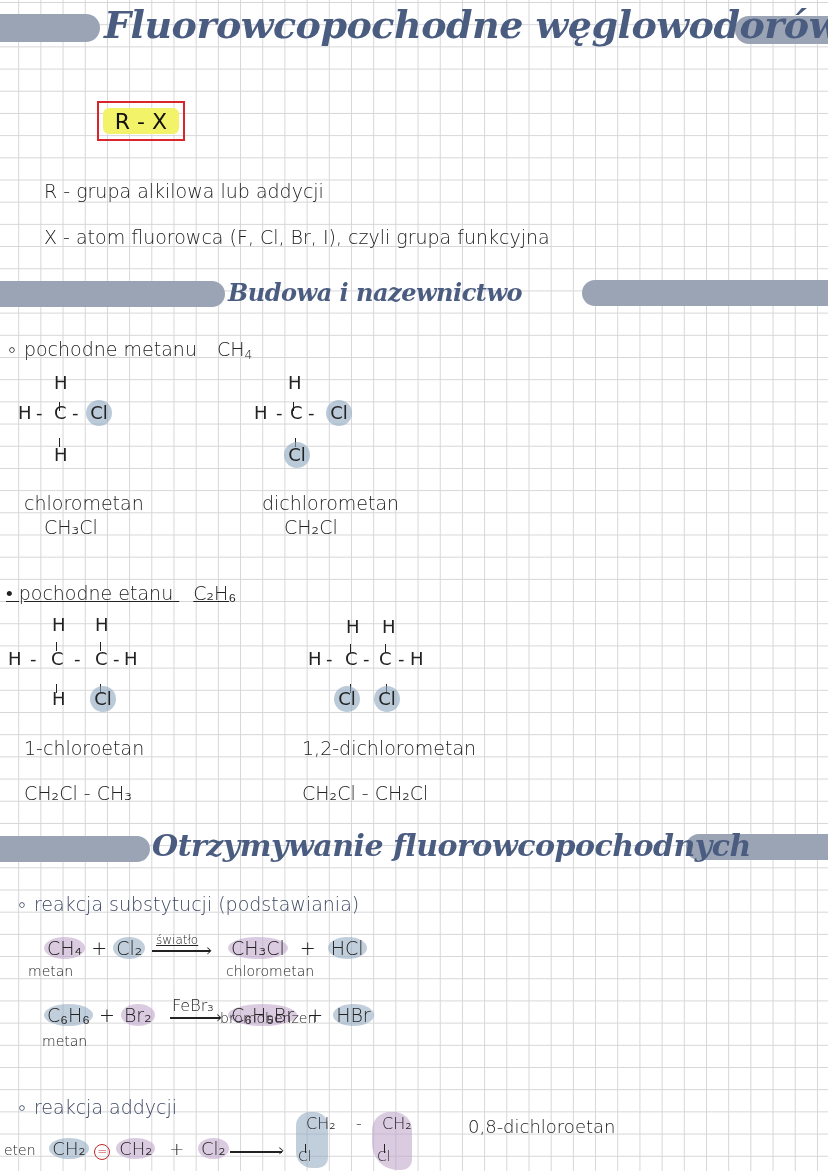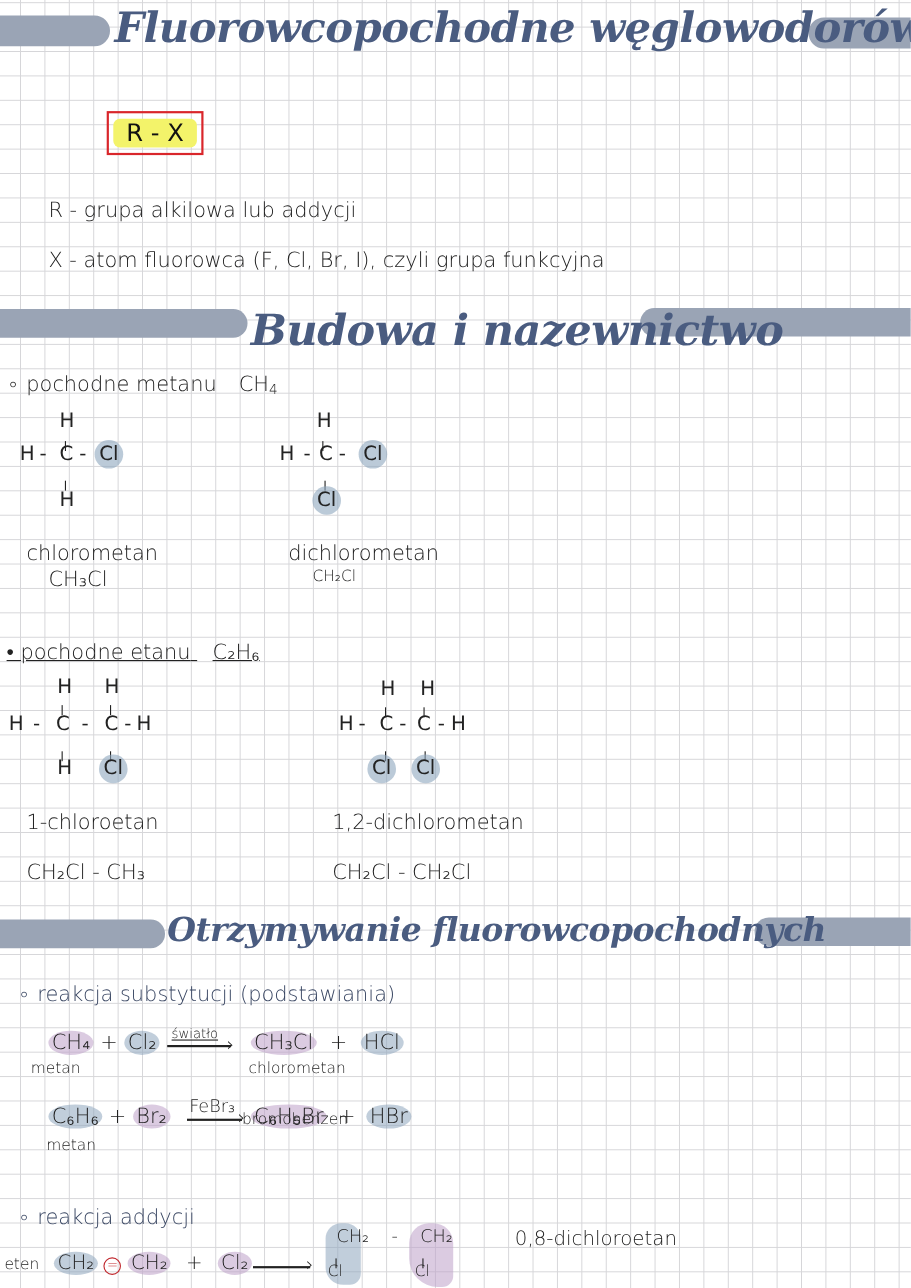--- a/index.html
+++ b/index.html
@@ -51,21 +51,21 @@
 
 <div class="rx-box">
   <div class="rx-inner">R - X</div>
 </div>
 
 <div class="abs hand" style="left:44px; top:180px; font-size:19px;">R - grupa alkilowa lub addycji</div>
 <div class="abs hand" style="left:44px; top:226px; font-size:19px;">X - atom fluorowca (F, Cl, Br, I), czyli grupa funkcyjna</div>
 
 <div class="bar left" style="left:0; top:281px; width:225px; height:26px;"></div>
 <div class="bar right" style="left:582px; top:280px; width:246px; height:26px;"></div>
-<div class="abs title" style="left:228px; top:278px; font-size:39px;">Budowa i nazewnictwo</div>
+<div class="abs title" style="left:228px; top:278px; font-size:24px;">Budowa i nazewnictwo</div>
 
 <div class="abs hand" style="left:6px; top:338px; font-size:19px;">
   <span>∘ pochodne metanu</span>
   <span style="margin-left:14px;"><span>CH</span><sub>4</sub></span>
 </div>
 
 <div class="mol" style="left:0; top:370px; width:200px; height:100px;">
   <span style="left:54px; top:2px;">H</span>
   <span style="left:59px; top:24px;"><i class="bond-v"></i></span>
   <span style="left:18px; top:32px;">H</span>
@@ -85,21 +85,21 @@
   <span style="left:50px; top:32px;">C</span>
   <span style="left:68px; top:32px;">-</span>
   <span class="circle" style="left:86px; top:30px;">Cl</span>
   <span style="left:55px; top:60px;"><i class="bond-v"></i></span>
   <span class="circle" style="left:44px; top:72px;">Cl</span>
 </div>
 
 <div class="abs hand" style="left:24px; top:492px; font-size:19px;">chlorometan</div>
 <div class="abs hand" style="left:44px; top:516px; font-size:19px;">CH₃Cl</div>
 <div class="abs hand" style="left:262px; top:492px; font-size:19px;">dichlorometan</div>
-<div class="abs hand" style="left:284px; top:516px; font-size:14px;">CH₂Cl</div>
+<div class="abs hand" style="left:284px; top:516px; font-size:19px;">CH₂Cl</div>
 
 <div class="abs hand" style="left:6px; top:582px; font-size:19px;text-decoration:underline;">
   <span>• pochodne etanu</span>
   <span style="margin-left:14px;">C₂H₆</span>
 </div>
 
 <div class="mol" style="left:0; top:612px; width:200px; height:100px;">
   <span style="left:52px; top:2px;">H</span>
   <span style="left:95px; top:2px;">H</span>
   <span style="left:56px; top:22px;"><i class="bond-v"></i></span>

